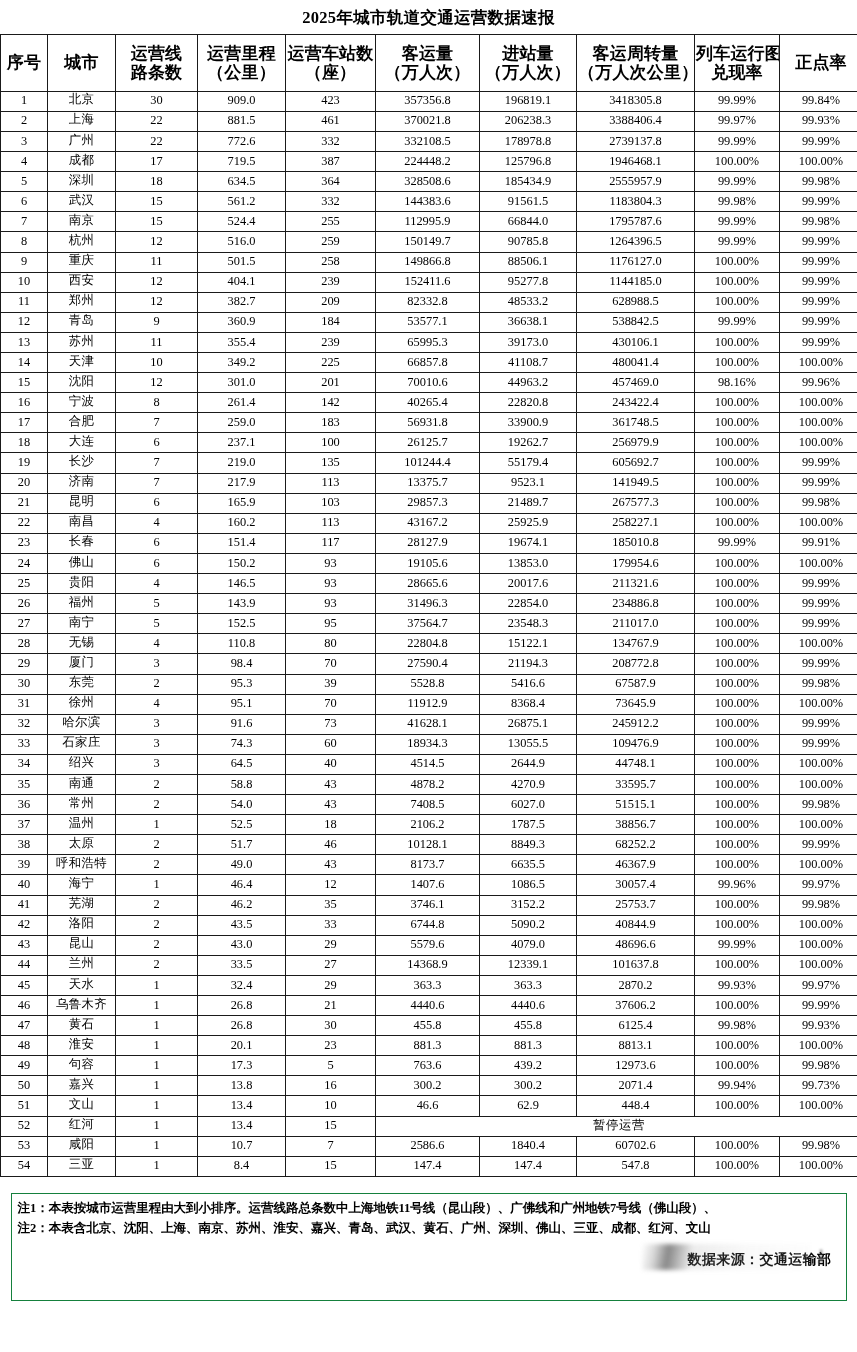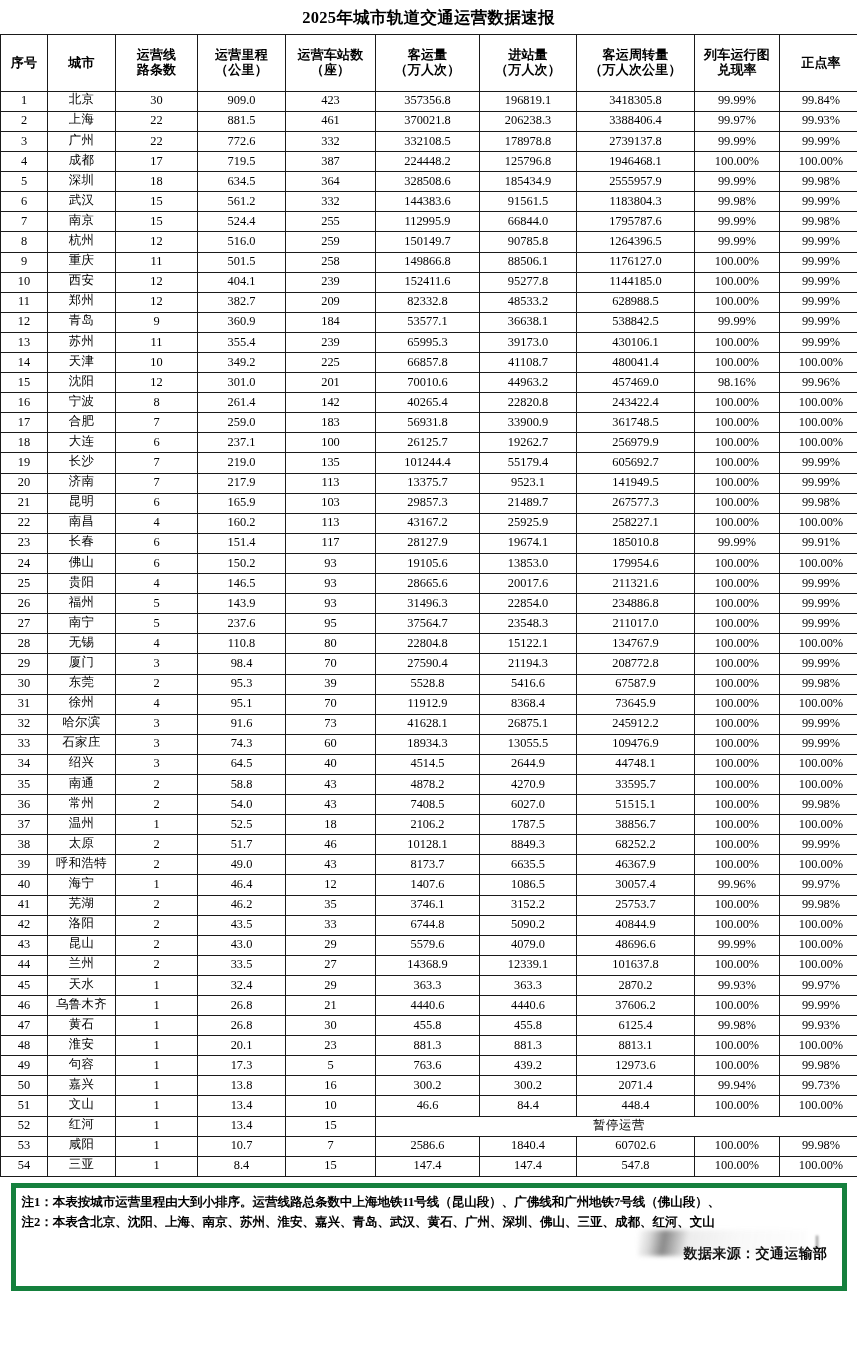--- a/index.html
+++ b/index.html
@@ -41,21 +41,21 @@
     border: 1px solid #1a1a1a;
     text-align: center;
     vertical-align: middle;
     padding: 0;
     line-height: 1.12;
     white-space: nowrap;
     overflow: hidden;
   }
   table.data thead th {
     font-weight: bold;
-    font-size: 13px;
+    font-size: 17px;
     height: 52px;
     padding: 2px 1px;
     letter-spacing: 0.2px;
   }
   table.data thead th .hl {
     display: block;
   }
   table.data tbody td {
     height: 19.1px;
     font-size: 12.4px;
@@ -75,22 +75,22 @@
   col.w-km    { width: 88px; }
   col.w-sta   { width: 90px; }
   col.w-pass  { width: 104px; }
   col.w-entry { width: 97px; }
   col.w-turn  { width: 118px; }
   col.w-rate1 { width: 85px; }
   col.w-rate2 { width: 83px; }
 
   .notes-box {
     width: 836px;
-    margin: 6px auto 0 auto;
-    border: 5px solid #15803d;
+    margin: 16px auto 0 auto;
+    border: 1px solid #15803d;
     box-sizing: border-box;
     padding: 5px 6px 4px 6px;
     font-size: 12.6px;
     font-weight: bold;
     line-height: 1.52;
     position: relative;
     min-height: 108px;
   }
   .notes-box p {
     margin: 0 0 0.5px 0;
@@ -496,21 +496,21 @@
           <td>31496.3</td>
           <td>22854.0</td>
           <td>234886.8</td>
           <td>100.00%</td>
           <td>99.99%</td>
         </tr>
         <tr>
           <td>27</td>
           <td class="c-city">南宁</td>
           <td>5</td>
-          <td>237.6</td>
+          <td>152.5</td>
           <td>95</td>
           <td>37564.7</td>
           <td>23548.3</td>
           <td>211017.0</td>
           <td>100.00%</td>
           <td>99.99%</td>
         </tr>
         <tr>
           <td>28</td>
           <td class="c-city">无锡</td>
@@ -787,21 +787,21 @@
           <td>99.94%</td>
           <td>99.73%</td>
         </tr>
         <tr>
           <td>51</td>
           <td class="c-city">文山</td>
           <td>1</td>
           <td>13.4</td>
           <td>10</td>
           <td>46.6</td>
-          <td>84.4</td>
+          <td>62.9</td>
           <td>448.4</td>
           <td>100.00%</td>
           <td>100.00%</td>
         </tr>
         <tr>
           <td>52</td>
           <td class="c-city">红河</td>
           <td>1</td>
           <td>13.4</td>
           <td>15</td>

